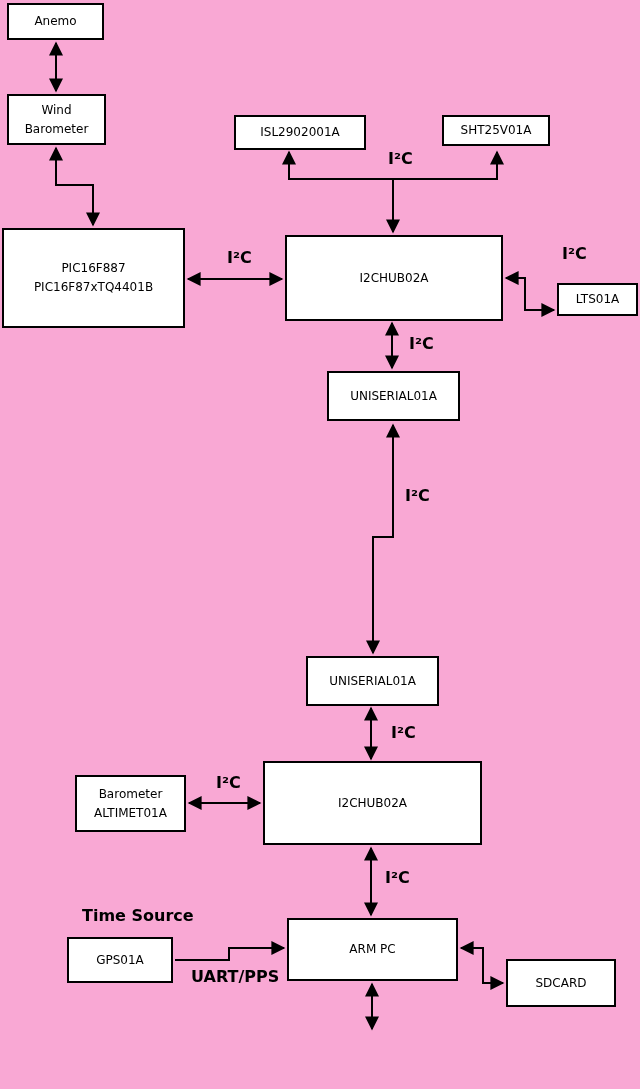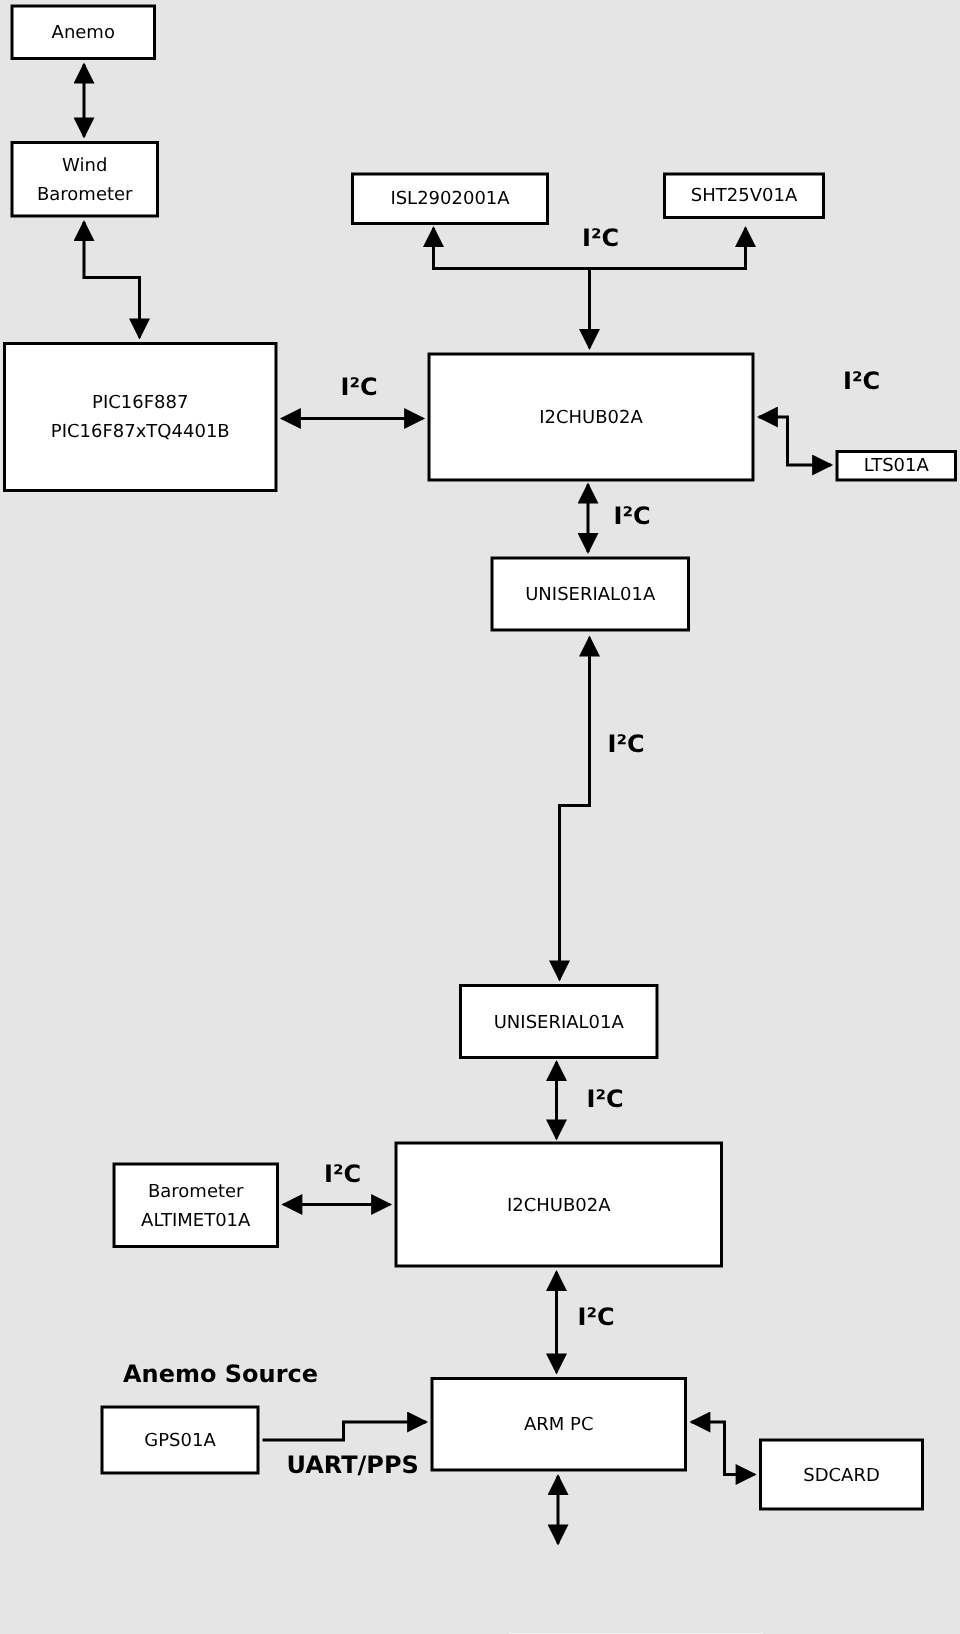--- a/index.html
+++ b/index.html
@@ -1,20 +1,20 @@
 <!DOCTYPE html>
 <html><head>
 <meta charset="utf-8">
 <style>
   html, body { margin: 0; padding: 0; background: #ffffff; }
   .canvas {
     position: relative;
     width: 640px;
     height: 1089px;
-    background: #e5e5e5;
+    background: #f9a8d4;
     font-family: "DejaVu Sans", "Liberation Sans", sans-serif;
     color: #000000;
     overflow: hidden;
   }
   svg.connectors {
     position: absolute;
     left: 0; top: 0;
     width: 640px; height: 1089px;
   }
   .conn { stroke: #000000; stroke-width: 2; fill: none; }
@@ -86,21 +86,21 @@
   </div>
 
   <div class="node" style="left:442px; top:115px; width:108px; height:31px">
     <span>SHT25V01A</span>
   </div>
 
   <div class="node" style="left:285px; top:235px; width:218px; height:86px">
     <span>I2CHUB02A</span>
   </div>
 
-  <div class="node" style="left:557px; top:300px; width:81px; height:21px">
+  <div class="node" style="left:557px; top:283px; width:81px; height:33px">
     <span>LTS01A</span>
   </div>
 
   <div class="node" style="left:327px; top:371px; width:133px; height:50px">
     <span>UNISERIAL01A</span>
   </div>
 
   <div class="node" style="left:306px; top:656px; width:133px; height:50px">
     <span>UNISERIAL01A</span>
   </div>
@@ -128,16 +128,16 @@
 
 
   <div class="edge-label" style="left:227px; top:251px">I²C</div>
   <div class="edge-label" style="left:388px; top:152px">I²C</div>
   <div class="edge-label" style="left:562px; top:247px">I²C</div>
   <div class="edge-label" style="left:409px; top:337px">I²C</div>
   <div class="edge-label" style="left:405px; top:489px">I²C</div>
   <div class="edge-label" style="left:391px; top:726px">I²C</div>
   <div class="edge-label" style="left:216px; top:776px">I²C</div>
   <div class="edge-label" style="left:385px; top:871px">I²C</div>
-  <div class="edge-label" style="left:82px; top:909px">Anemo Source</div>
+  <div class="edge-label" style="left:82px; top:909px">Time Source</div>
   <div class="edge-label" style="left:191px; top:970px">UART/PPS</div>
 
 </div>
 
 </body></html>

